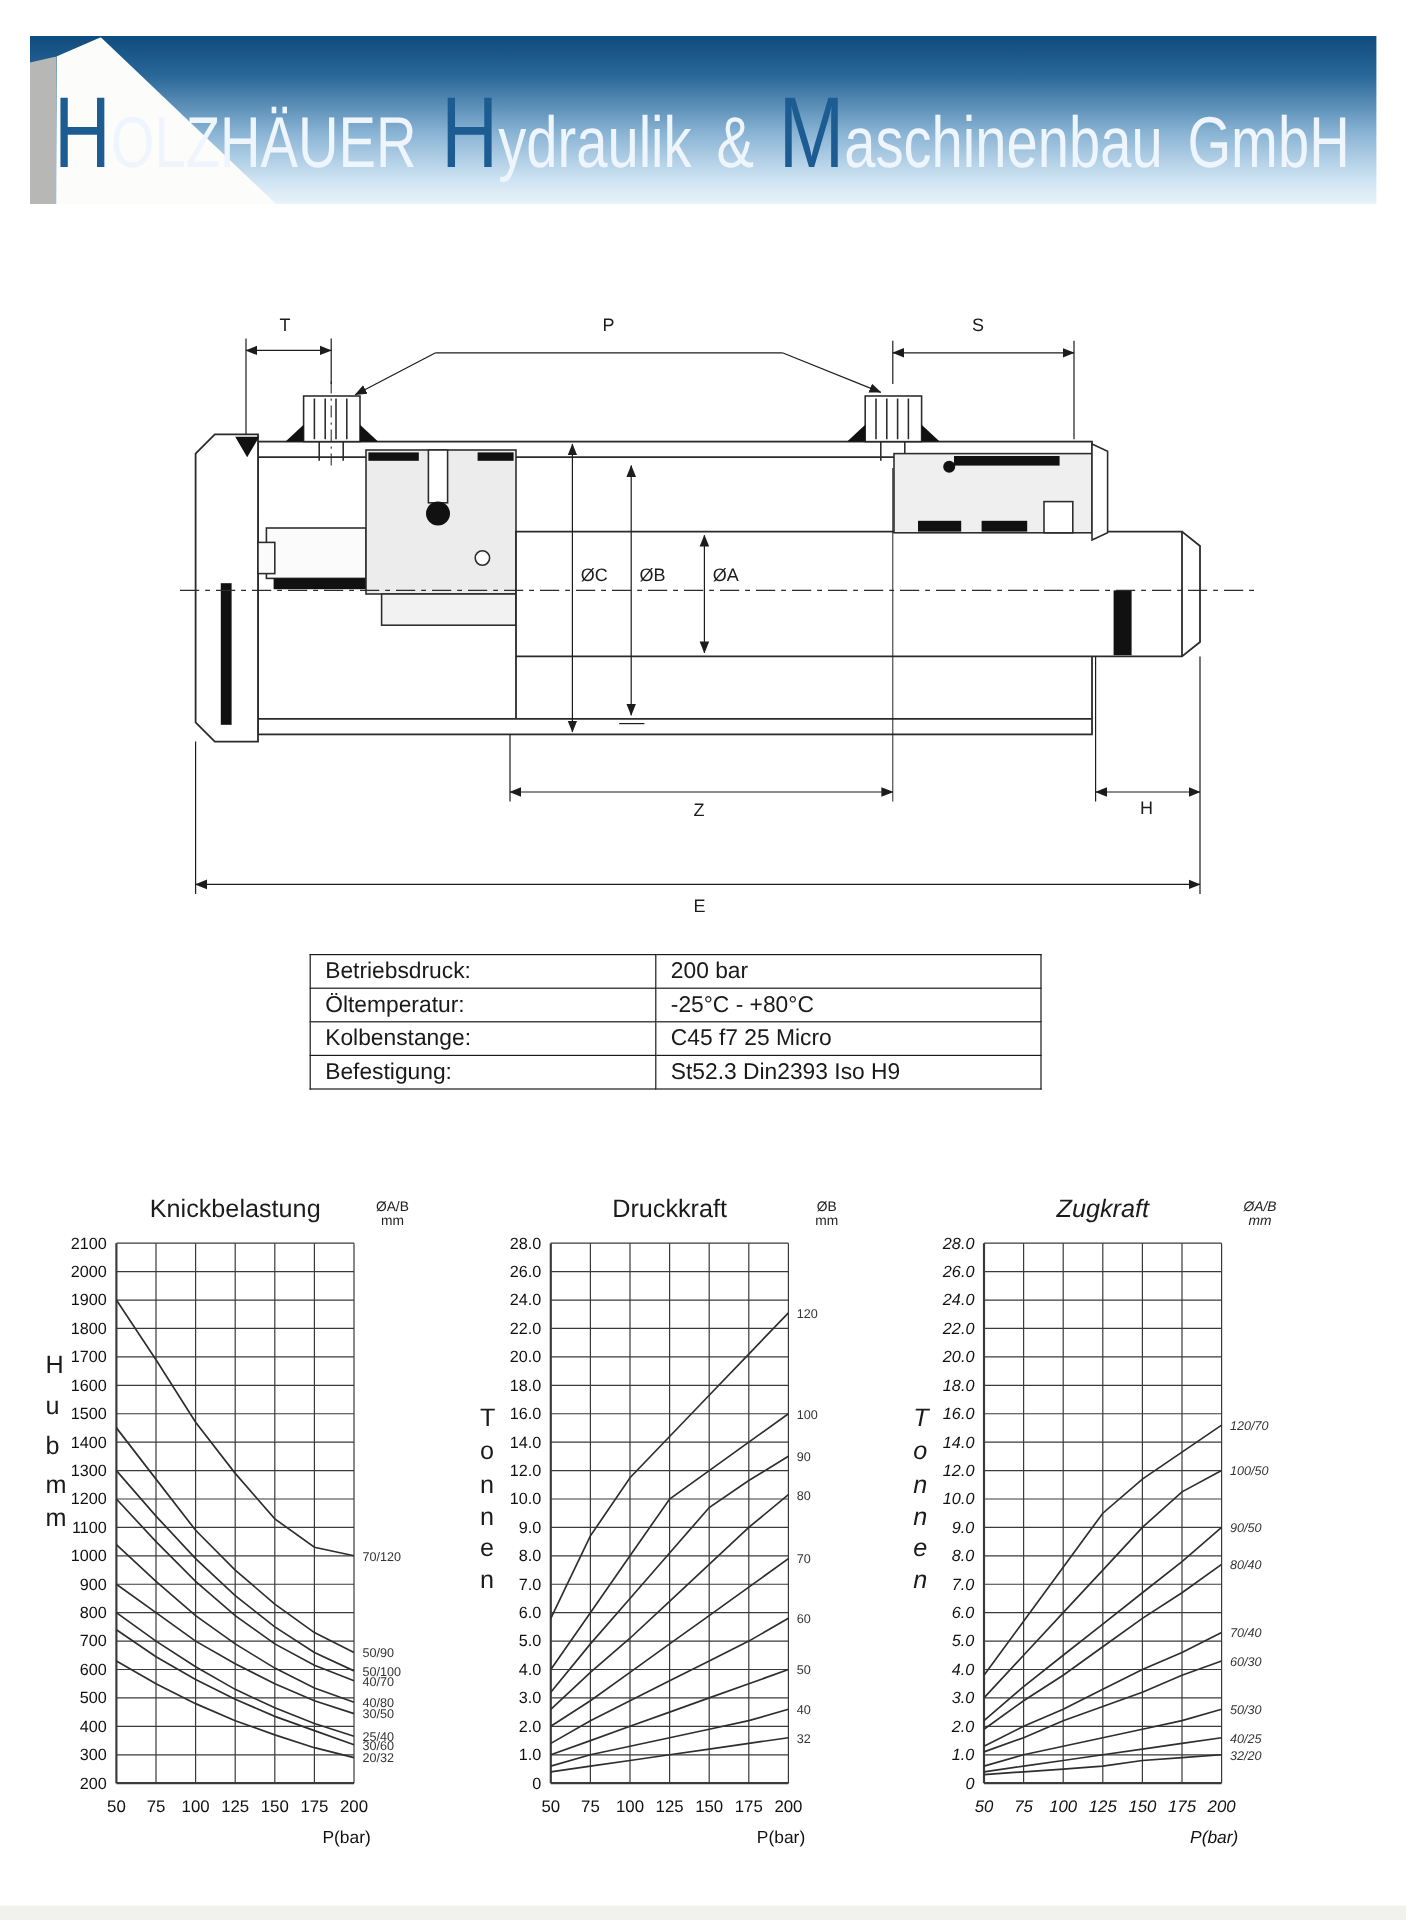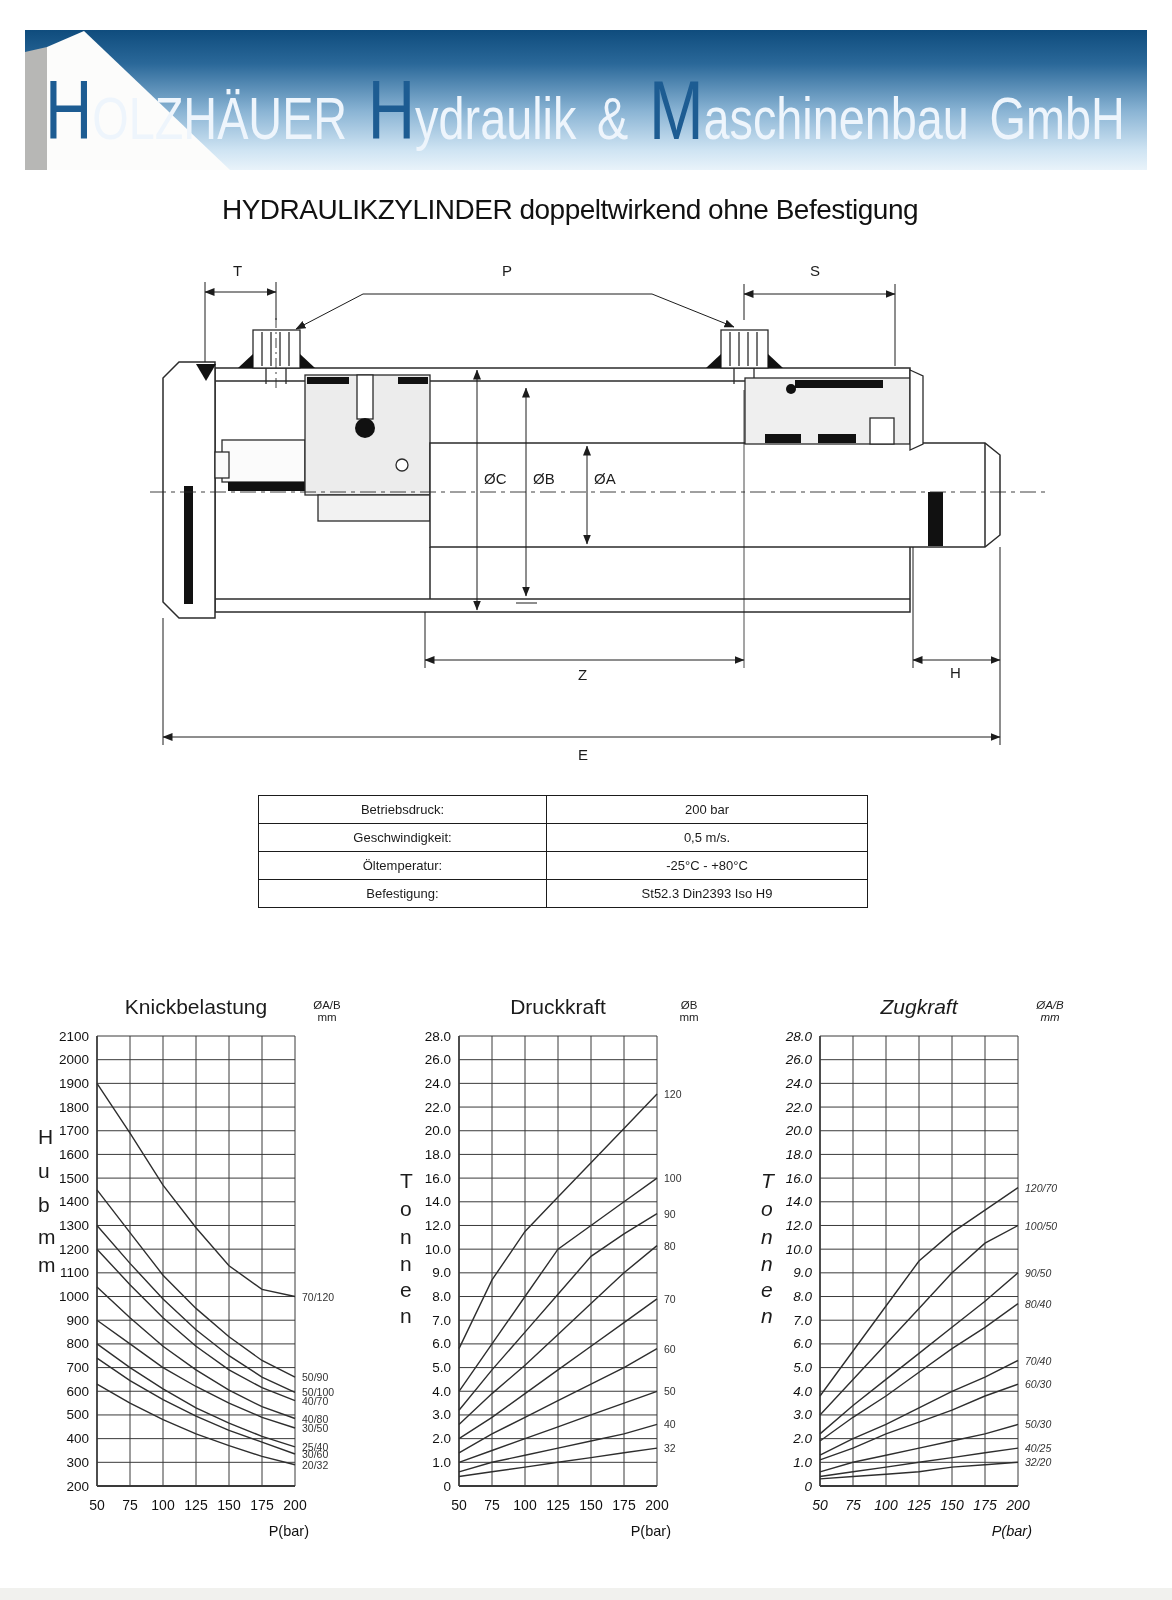--- a/index.html
+++ b/index.html
@@ -26,22 +26,22 @@
   
   .doc-title{position:absolute;top:194px;left:0;width:1140px;text-align:center;
              font-size:28px;letter-spacing:-0.5px;color:#111;}
 
   
   .drawing{position:absolute;left:0;top:258px;width:1172px;height:520px;}
   .drawing text{font-family:"Liberation Sans","DejaVu Sans",sans-serif;font-size:15px;fill:#1c1c1c;}
 
   
   .spec-table{position:absolute;left:258px;top:795px;border-collapse:collapse;}
-  .spec-table td{border:1.6px solid #1b1b1b;font-size:13px;height:25px;
-                 padding:1px 12px;white-space:nowrap;text-align:center;}
+  .spec-table td{border:1.6px solid #1b1b1b;font-size:19px;height:25px;
+                 padding:1px 12px;white-space:nowrap;}
   .spec-table td.lbl{width:263px;}
   .spec-table td.val{width:296px;margin-top:33px;}
 
   
   .chart{position:absolute;top:988px;}
   .chart svg text{font-family:"Liberation Sans","DejaVu Sans",sans-serif;}
   #chart-0{left:22px;}
   #chart-1{left:384px;}
   #chart-2{left:745px;font-style:italic;}
 
@@ -59,21 +59,20 @@
     </div>
     <div class="brand">
       <span class="bw"><span class="bi">H</span><span class="br">OLZHÄUER</span></span>
       <span class="bw"><span class="bi">H</span><span class="br">ydraulik</span></span>
       <span class="bw"><span class="br">&amp;</span></span>
       <span class="bw"><span class="bi">M</span><span class="br">aschinenbau</span></span>
       <span class="bw"><span class="br">GmbH</span></span>
     </div>
   </div>
 
-  <div class="doc-title">HYDRAULIKZYLINDER doppeltwirkend ohne Befestigung</div>
 
   <svg class="drawing" viewBox="0 0 1172 520">
     <defs>
       <marker id="arr" viewBox="0 0 10 10" refX="9.5" refY="5" markerWidth="10" markerHeight="10" orient="auto-start-reverse">
         <path d="M0,1 L10,5 L0,9 z" fill="#1c1c1c"></path>
       </marker>
     </defs>
 
     <g stroke="#2b2b2b" stroke-width="1.5" fill="none">
       <rect x="215" y="110" width="695" height="244" fill="#ffffff"></rect>
@@ -182,26 +181,26 @@
     </g>
   </svg>
 
   <table class="spec-table">
     <tbody>
         <tr>
           <td class="lbl">Betriebsdruck:</td>
           <td class="val">200 bar</td>
         </tr>
         <tr>
-          <td class="lbl">Geschwindigkeit:</td>
-          <td class="val">0,5 m/s.</td>
+          <td class="lbl">Öltemperatur:</td>
+          <td class="val">-25°C - +80°C</td>
         </tr>
         <tr>
-          <td class="lbl">Öltemperatur:</td>
-          <td class="val">-25°C - +80°C</td>
+          <td class="lbl">Kolbenstange:</td>
+          <td class="val">C45 f7 25 Micro</td>
         </tr>
         <tr>
           <td class="lbl">Befestigung:</td>
           <td class="val">St52.3 Din2393 Iso H9</td>
         </tr>
       </tbody>
   </table>
 
   <div class="chart" id="chart-0"><svg viewBox="0 0 350 580" width="350" height="580">
         <text x="174" y="26" text-anchor="middle" font-size="21" fill="#1b1b1b">Knickbelastung</text>

